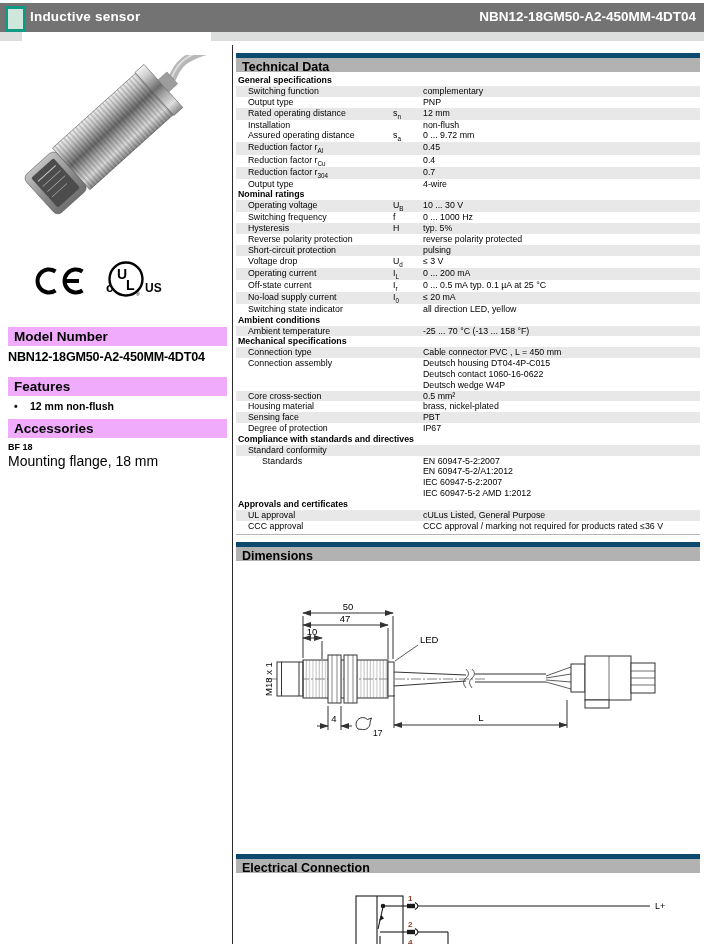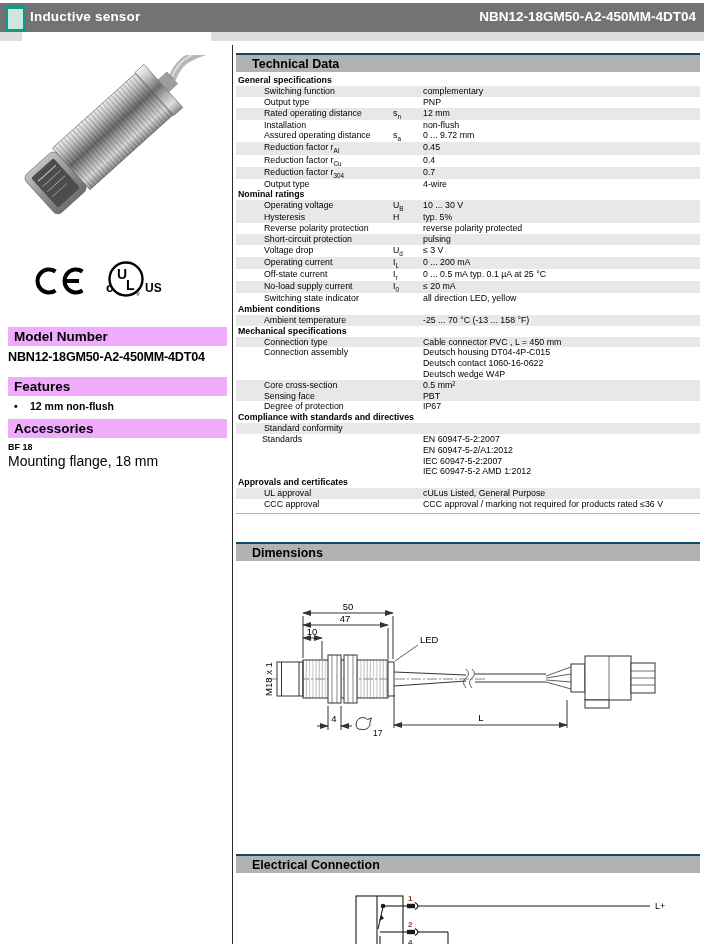--- a/index.html
+++ b/index.html
@@ -20,28 +20,28 @@
   .feature-item{position:absolute;left:0;top:367px;font-size:10.5px;font-weight:bold;}
   .feature-bullet{display:inline-block;width:22px;padding-left:6px;box-sizing:border-box;}
   .acc-name{position:absolute;left:0;top:409px;font-size:9px;font-weight:bold;}
   .acc-desc{position:absolute;left:0;top:420px;font-size:14px;}
   
   .right-col{position:absolute;left:236px;top:53px;width:464px;height:891px;}
   .sec{position:absolute;left:0;width:464px;}
   .sec-tech{top:0;}
   .sec-dim{top:489px;}
   .sec-elec{top:757px;margin-top:44px;}
-  .section-bar{height:19px;background:#b2b2b2;border-top:2px solid #0c4a6e;
-               font-size:12.5px;font-weight:bold;line-height:18px;padding-left:16px;box-sizing:border-box;}
+  .section-bar{height:19px;background:#b2b2b2;border-top:5px solid #0c4a6e;
+               font-size:12.5px;font-weight:bold;line-height:18px;padding-left:6px;box-sizing:border-box;}
   #tech-table{margin-top:3px;}
   .tg-header{font-size:8.8px;font-weight:bold;line-height:11px;padding-left:2px;}
   .tg-gap{margin-top:0;}
   .spec-row{display:grid;grid-template-columns:157px 30px 1fr;font-size:8.8px;line-height:10.8px;}
   .spec-row.shaded{background:#e8e8e8;}
-  .spec-label{padding-left:28px;}
+  .spec-label{padding-left:12px;}
   .spec-label.ind1{padding-left:26px;}
   .spec-sym{}
   .spec-val{}
   sub{font-size:6.3px;line-height:1;}
   .table-end{border-top:1px solid #b5b5b5;margin-top:3px;}
   
   svg text{font-family:"Liberation Sans",sans-serif;}
 </style>
 </head>
 <body>
@@ -171,20 +171,25 @@
             <span class="spec-label">Output type</span>
             <span class="spec-sym"></span>
             <span class="spec-val">4-wire</span>
           </div>
           <div class="tg-header">Nominal ratings</div>
           <div class="spec-row shaded">
             <span class="spec-label">Operating voltage</span>
             <span class="spec-sym">U<sub>B</sub></span>
             <span class="spec-val">10 ... 30 V</span>
           </div>
+          <div class="spec-row">
+            <span class="spec-label">Switching frequency</span>
+            <span class="spec-sym">f</span>
+            <span class="spec-val">0 ... 1000 Hz</span>
+          </div>
           <div class="spec-row shaded">
             <span class="spec-label">Hysteresis</span>
             <span class="spec-sym">H</span>
             <span class="spec-val">typ. 5%</span>
           </div>
           <div class="spec-row">
             <span class="spec-label">Reverse polarity protection</span>
             <span class="spec-sym"></span>
             <span class="spec-val">reverse polarity protected</span>
           </div>
@@ -236,20 +241,25 @@
             <span class="spec-val">
               <div>Deutsch housing DT04-4P-C015</div>
               <div>Deutsch contact 1060-16-0622</div>
               <div>Deutsch wedge W4P</div>
             </span>
           </div>
           <div class="spec-row shaded">
             <span class="spec-label">Core cross-section</span>
             <span class="spec-sym"></span>
             <span class="spec-val">0.5 mm²</span>
+          </div>
+          <div class="spec-row">
+            <span class="spec-label">Housing material</span>
+            <span class="spec-sym"></span>
+            <span class="spec-val">brass, nickel-plated</span>
           </div>
           <div class="spec-row shaded">
             <span class="spec-label">Sensing face</span>
             <span class="spec-sym"></span>
             <span class="spec-val">PBT</span>
           </div>
           <div class="spec-row">
             <span class="spec-label">Degree of protection</span>
             <span class="spec-sym"></span>
             <span class="spec-val">IP67</span>

